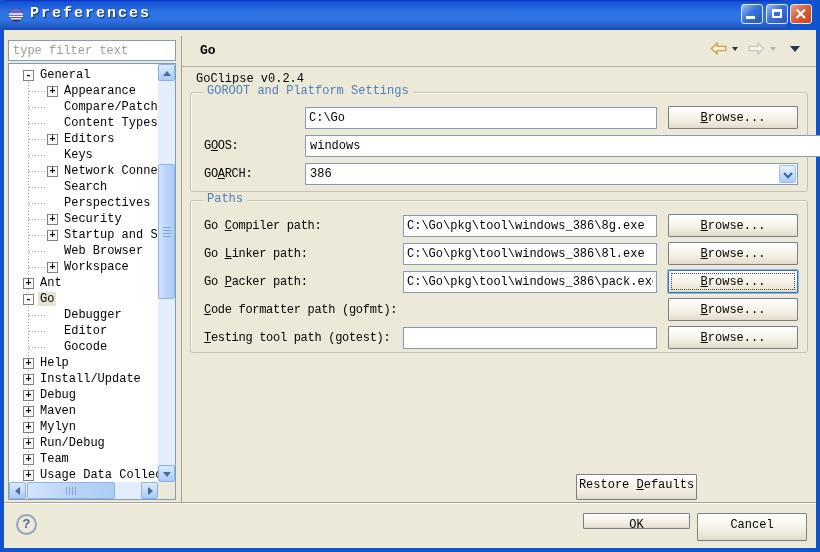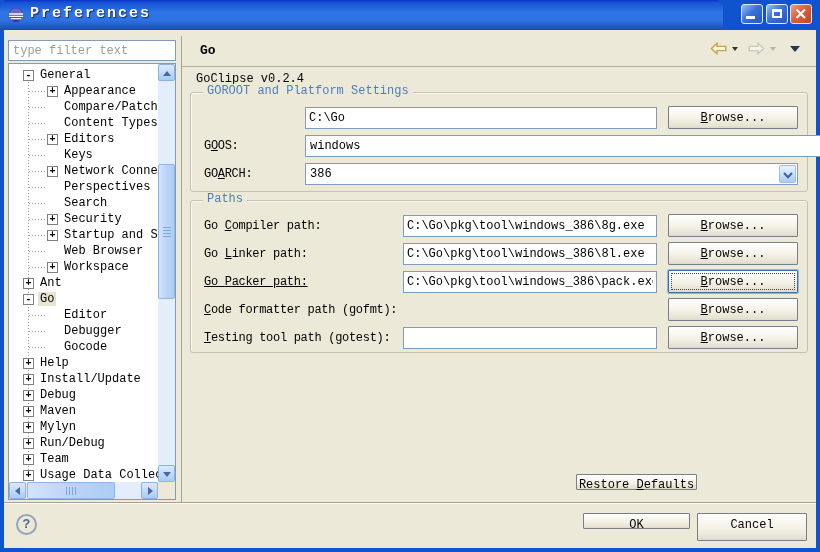--- a/index.html
+++ b/index.html
@@ -2,21 +2,21 @@
 <html><head>
 <meta charset="utf-8">
 <style>
   * { box-sizing: border-box; margin: 0; padding: 0; }
   html,body { width: 820px; height: 552px; }
   body { font-family: "Liberation Mono", "DejaVu Sans Mono", monospace; font-size: 12px; color:#000; }
 
   .window { position: relative; width: 820px; height: 552px; background:#0F53CE; overflow: hidden; }
 
   
-  .titlebar { position:absolute; left:0; top:0; width:723px; height:30px;
+  .titlebar { position:absolute; left:0; top:0; width:787px; height:30px;
     border-radius:7px 7px 0 0;
     background: linear-gradient(180deg,#0A31C8 0%,#1553D4 8%,#2E74E4 42%,#2E72E2 68%,#1E53BC 94%,#1C4AB0 100%); padding-left: 32px; }
   .title-text { position:absolute; left:30px; top:5px; color:#fff; font-weight:bold; font-size:15px; letter-spacing:2px; text-shadow:1px 1px 1px #1A2A66; }
   .app-icon { position:absolute; left:8px; top:7px; width:16px; height:16px; }
   .tb-btn { position:absolute; top:4px; width:22px; height:20px; border:1px solid #DCE9FB; border-radius:3px; cursor:default; }
   .tb-blue { background: linear-gradient(135deg,#9CC0F8 0%,#3B72D8 45%,#2458BC 100%); }
   .tb-red  { background: linear-gradient(135deg,#F0A088 0%,#DD5F38 45%,#C4441E 100%); }
   .glyph-min { position:absolute; left:4px; bottom:4px; width:9px; height:3px; background:#fff; }
   .glyph-max { position:absolute; left:5px; top:4px; width:10px; height:9px; border:2px solid #fff; border-top-width:3px; }
 
@@ -161,25 +161,25 @@
       <div class="ti lvl1">
           <span class="tg leaf"></span>
           <span class="tl">Keys</span>
         </div>
       <div class="ti lvl1">
           <span class="tg">+</span>
           <span class="tl">Network Connect</span>
         </div>
       <div class="ti lvl1">
           <span class="tg leaf"></span>
+          <span class="tl">Search</span>
+        </div>
+      <div class="ti lvl1">
+          <span class="tg leaf"></span>
           <span class="tl">Perspectives</span>
-        </div>
-      <div class="ti lvl1">
-          <span class="tg leaf"></span>
-          <span class="tl">Search</span>
         </div>
       <div class="ti lvl1">
           <span class="tg">+</span>
           <span class="tl">Security</span>
         </div>
       <div class="ti lvl1">
           <span class="tg">+</span>
           <span class="tl">Startup and Shu</span>
         </div>
       <div class="ti lvl1">
@@ -193,25 +193,25 @@
       <div class="ti lvl0">
           <span class="tg">+</span>
           <span class="tl">Ant</span>
         </div>
       <div class="ti lvl0 selected">
           <span class="tg">-</span>
           <span class="tl">Go</span>
         </div>
       <div class="ti lvl1">
           <span class="tg leaf"></span>
+          <span class="tl">Debugger</span>
+        </div>
+      <div class="ti lvl1">
+          <span class="tg leaf"></span>
           <span class="tl">Editor</span>
-        </div>
-      <div class="ti lvl1">
-          <span class="tg leaf"></span>
-          <span class="tl">Debugger</span>
         </div>
       <div class="ti lvl1">
           <span class="tg leaf"></span>
           <span class="tl">Gocode</span>
         </div>
       <div class="ti lvl0">
           <span class="tg">+</span>
           <span class="tl">Help</span>
         </div>
       <div class="ti lvl0">
@@ -317,38 +317,38 @@
   <div class="btn btn23" style="left:668px;top:214px;width:130px;height:23px;">
       <span class="cc"><u>B</u>rowse...</span>
     </div>
 
   <span class="lbl" style="left:204px;top:243px;">Go <u>L</u>inker path:</span>
   <input class="xp-input" style="left: 403px; top: 243px; width: 254px;" value="C:\Go\pkg\tool\windows_386\8l.exe">
   <div class="btn btn23" style="left:668px;top:242px;width:130px;height:23px;">
       <span class="cc"><u>B</u>rowse...</span>
     </div>
 
-  <span class="lbl" style="left:204px;top:271px;text-decoration:underline;">Go <u>P</u>acker path:</span>
+  <span class="lbl" style="left:204px;top:271px;">Go <u>P</u>acker path:</span>
   <input class="xp-input" style="left: 403px; top: 271px; width: 254px;" value="C:\Go\pkg\tool\windows_386\pack.exe">
   <div class="btn btn23 focused" style="left:668px;top:270px;width:130px;height:23px;">
       <span class="cc"><u>B</u>rowse...</span>
     </div>
 
   <span class="lbl" style="left:204px;top:299px;"><u>C</u>ode formatter path (gofmt):</span>
   <div class="btn btn23" style="left:668px;top:298px;width:130px;height:23px;">
       <span class="cc"><u>B</u>rowse...</span>
     </div>
 
   <span class="lbl" style="left:204px;top:327px;"><u>T</u>esting tool path (gotest):</span>
   <input class="xp-input" style="left: 403px; top: 327px; width: 254px;" value="">
   <div class="btn btn23" style="left:668px;top:326px;width:130px;height:23px;">
       <span class="cc"><u>B</u>rowse...</span>
     </div>
 
-  <div class="btn" style="left:576px;top:474px;width:121px;height:16px;">
+  <div class="btn" style="left:576px;top:474px;width:121px;height:26px;">
       <span class="cc">Restore <u>D</u>efaults</span>
     </div>
 
   <div class="sep1"></div>
   <div class="sep2"></div>
 
   <div class="helpbtn"><span>?</span></div>
   <div class="btn" style="left:583px;top:513px;width:107px;height:16px;">
       <span class="cc" style="line-height:23px;">OK</span>
     </div>

